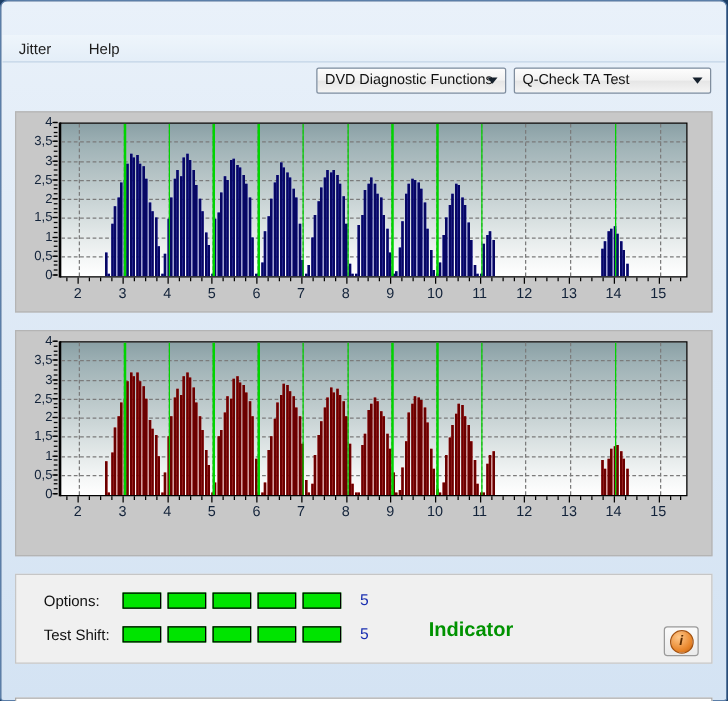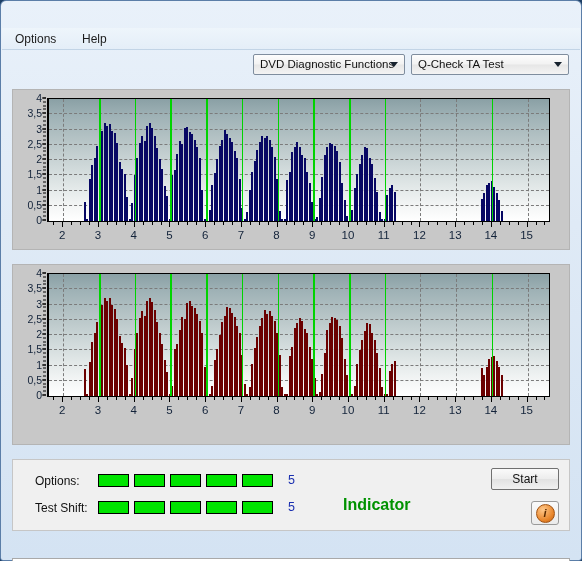--- a/index.html
+++ b/index.html
@@ -153,22 +153,22 @@
   }
   #status-text{position:absolute;left:4px;top:2px;font-size:12px;color:#e00000;}
 </style>
 </head>
 <body>
 
 <div id="app">
 
 
   <div id="menubar">
-    <div class="menu-item" style="left:8px;">Options</div>
-    <div class="menu-item" style="left:75px;">Help</div>
+    <div class="menu-item" style="left:8px;">Jitter</div>
+    <div class="menu-item" style="left:64px;">Help</div>
   </div>
 
   <div id="selrow">
     <div class="combo" id="combo-func">
       <span class="ctext">DVD Diagnostic Functions</span>
       <span class="carrow"></span>
     </div>
     <div class="combo" id="combo-test">
       <span class="ctext">Q-Check TA Test</span>
       <span class="carrow"></span>
@@ -785,21 +785,20 @@
         <span class="mseg" style="background: rgb(0, 228, 0);"></span>
         <span class="mseg" style="background: rgb(0, 228, 0);"></span>
         <span class="mseg" style="background: rgb(0, 228, 0);"></span>
         <span class="mseg" style="background: rgb(0, 228, 0);"></span>
         <span class="mseg" style="background: rgb(0, 228, 0);"></span>
       </div>
     <div class="mval" style="left:275px;top:40px;">5</div>
 
     <div id="tqi-value">Indicator</div>
 
-    <div id="start-btn">Start</div>
     <div id="info-btn">
       <span id="info-circle">i</span>
     </div>
   </div>
 
   <div id="statusbar">
     <span id="status-text">Ready</span>
   </div>
 
 </div>

